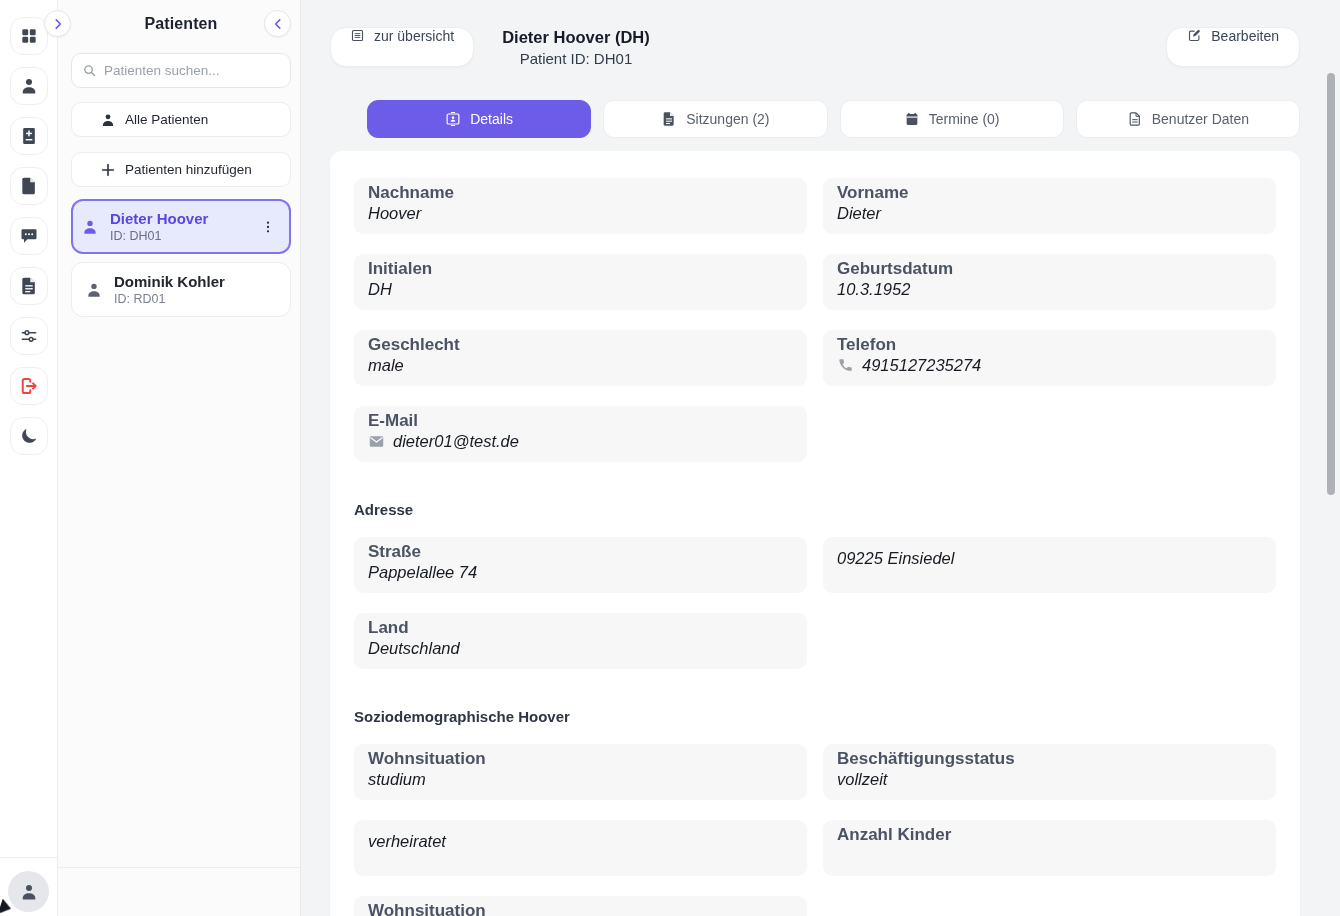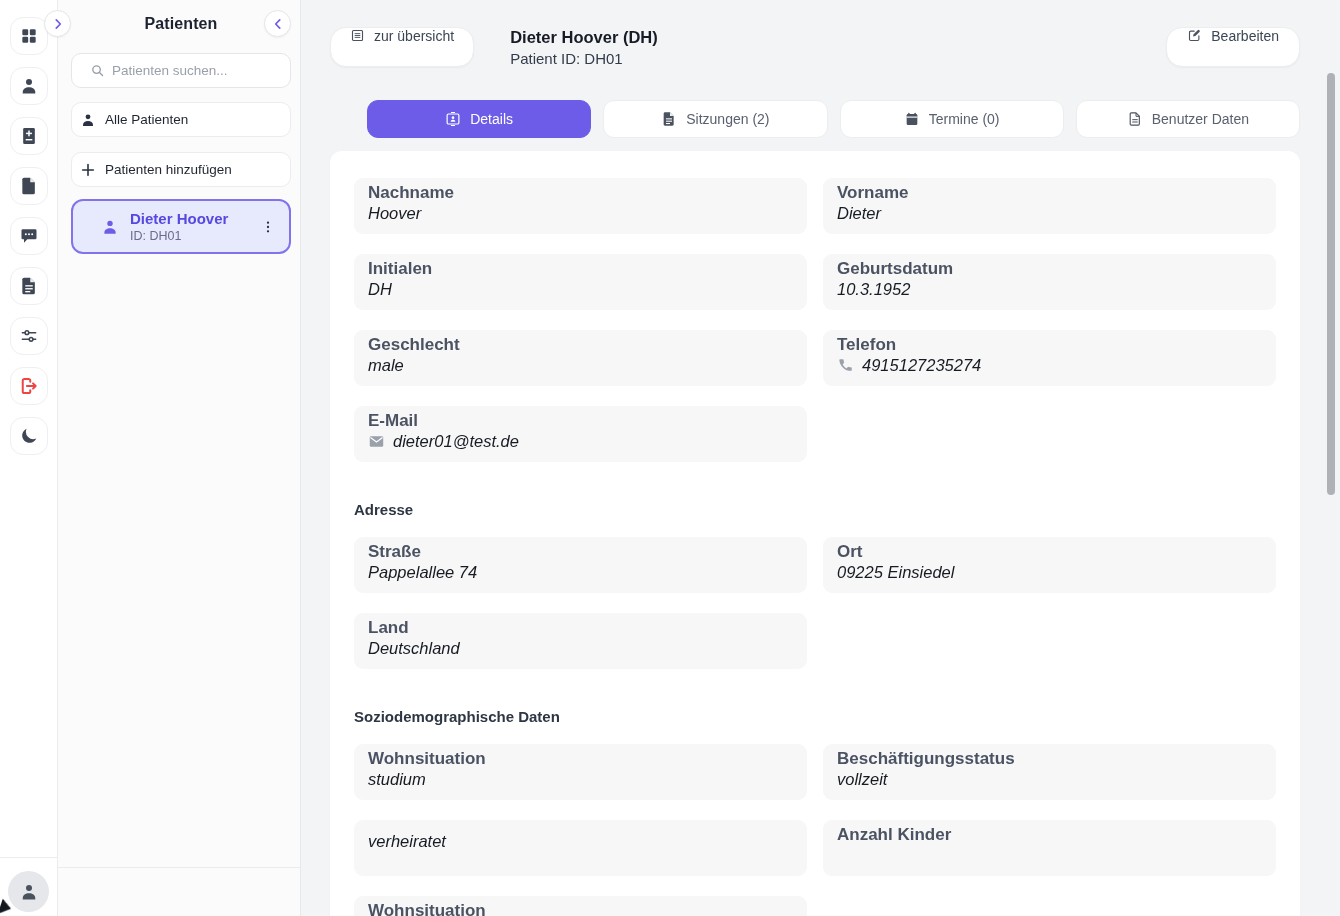--- a/index.html
+++ b/index.html
@@ -32,59 +32,59 @@
                   margin-bottom:16px; }
   .panel-title { font-size:16px; font-weight:700; color:#1d2230; letter-spacing:.1px; }
   .chev-btn { width:27px; height:27px; border-radius:50%; background:#fff;
               border:1px solid #e5e6e9; color:var(--accent); display:flex;
               align-items:center; justify-content:center; cursor:pointer;
               box-shadow:0 1px 2px rgba(16,24,40,.05); }
   .chev-btn svg { width:14px; height:14px; }
   .expand-btn { position:absolute; left:-14px; top:10px; z-index:6; }
   .collapse-btn { position:absolute; right:9px; top:10px; }
   .search { height:35px; border:1px solid #e5e6e9; border-radius:10px; background:#fff;
-            display:flex; align-items:center; gap:7px; padding:0 18px; margin-bottom:14px; }
+            display:flex; align-items:center; gap:7px; padding:0 10px; margin-bottom:14px; }
   .search svg { width:15px; height:15px; color:#9aa0aa; flex-shrink:0; }
   .search input { border:none; outline:none; background:transparent; width:100%;
                   font-size:13.5px; font-family:inherit; color:#1f2430; }
   .search input::placeholder { color:#9aa0aa; }
   .panel-btn { width:100%; height:35px; background:#fff; border:1px solid #ececef;
                border-radius:10px; display:flex; align-items:center; gap:9px;
-               padding:0 8px; font-size:13.5px; font-family:inherit; color:#1f2430;
+               padding:0 28px; font-size:13.5px; font-family:inherit; color:#1f2430;
                cursor:pointer; }
   .panel-btn svg { width:16px; height:16px; color:#2a3140; }
   .panel-btn + .panel-btn { margin-top:15px; }
   .patient-list { margin-top:12px; display:flex; flex-direction:column; gap:8px; }
   .patient-card { min-height:55px; border-radius:12px; border:1px solid #ebecee;
                   background:#fff; display:flex; align-items:center; gap:11px;
                   padding:0 10px 0 13px; cursor:pointer; }
   .patient-card .p-ico { color:#5b6270; }
   .patient-card .p-ico svg { width:18px; height:18px; }
   .p-name { font-size:15px; font-weight:600; color:#23262e; }
   .p-id { font-size:12.5px; color:#7b818c; margin-top:2px; }
   .patient-card.sel { background:var(--accent-bg); border:2px solid var(--accent-border);
-                      padding:0 9px 0 28px; }
+                      padding:0 9px 0 8px; }
   .patient-card.sel .p-ico { color:var(--accent); }
   .patient-card.sel .p-name { color:#5748E0; }
   .patient-card.sel .p-id { color:#6b6b8c; }
   .kebab { margin-left:auto; background:none; border:none; color:#2b3039;
            cursor:pointer; padding:4px; }
   .kebab svg { width:16px; height:16px; }
   .panel-foot { position:absolute; left:0; right:0; bottom:0; height:49px;
                 border-top:1px solid #ececee; }
 
   
   .main { flex:1; position:relative; padding:27px 40px 0 29px; overflow:hidden; }
   .main-header { display:flex; align-items:center; margin-bottom:33px; }
   .pill-btn { height:40px; border-radius:16px; background:#fff; border:1px solid #eceded;
               display:flex; align-items:flex-start; gap:9px; padding:0 19px;
               font-size:14px; font-family:inherit; color:#3c4654; cursor:pointer;
               box-shadow:0 1px 2px rgba(16,24,40,.04); }
   .pill-btn svg { width:15px; height:15px; color:#4a5260; }
-  .title-block { margin-left:36px; }
+  .title-block { margin-left:28px;text-align:center; }
   .page-title { font-size:16.5px; font-weight:700; color:#161b26; }
   .page-subtitle { font-size:15px; color:#333c4b; margin-top:3px; }
   .edit-btn { margin-left:auto; padding:0 20px; }
 
   .tabs { display:flex; gap:12px; margin-bottom:13px;padding-left:37px; }
   .tab { flex:1; height:38px; border-radius:11px; background:#fff; border:1px solid #eceded;
          display:flex; align-items:center; justify-content:center; gap:9px;
          font-size:14px; font-family:inherit; color:#59606e; cursor:pointer; }
   .tab svg { width:16px; height:16px; color:#4a5260; }
   .tab.active { background:var(--accent); border-color:var(--accent); color:#fff; }
@@ -258,20 +258,32 @@
         <div class="p-txt">
           <div class="p-name">Dieter Hoover</div>
           <div class="p-id">ID: DH01</div>
         </div>
         <button class="kebab"><span><svg viewBox="0 0 24 24" fill="currentColor">
               <circle cx="12" cy="5.5" r="1.7"></circle>
               <circle cx="12" cy="12" r="1.7"></circle>
               <circle cx="12" cy="18.5" r="1.7"></circle>
             </svg></span></button>
       </div>
+      <div class="patient-card">
+        <span class="p-ico">
+          <svg viewBox="0 0 24 24" fill="currentColor">
+            <circle cx="12" cy="7.2" r="3.6"></circle>
+            <path d="M4.5 19.2c0-3.5 3.3-5.7 7.5-5.7s7.5 2.2 7.5 5.7V21h-15z"></path>
+          </svg>
+        </span>
+        <div class="p-txt">
+          <div class="p-name">Dominik Kohler</div>
+          <div class="p-id">ID: RD01</div>
+        </div>
+      </div>
     </div>
   <div class="panel-foot"></div>
 </aside>
 
 <main class="main">
   <div class="main-header">
     <button class="pill-btn">
       <span id="back-ico">
           <svg viewBox="0 0 24 24" fill="none" stroke="currentColor" stroke-width="1.8">
             <rect x="4" y="4" width="16" height="16" rx="1.5"></rect>
@@ -400,33 +412,32 @@
       </div>
       <h3 class="section-title">Adresse</h3>
       <div class="fgrid">
         <div class="field">
           <div class="flabel">Straße</div>
           <div class="fvalue">
             <span>Pappelallee 74</span>
           </div>
         </div>
         <div class="field">
-          <div class="flabel">Ort</div>
           <div class="fvalue">
             <span>09225 Einsiedel</span>
           </div>
         </div>
         <div class="field">
           <div class="flabel">Land</div>
           <div class="fvalue">
             <span>Deutschland</span>
           </div>
         </div>
       </div>
-      <h3 class="section-title">Soziodemographische Daten</h3>
+      <h3 class="section-title">Soziodemographische Hoover</h3>
       <div class="fgrid">
         <div class="field">
           <div class="flabel">Wohnsituation</div>
           <div class="fvalue">
             <span>studium</span>
           </div>
         </div>
         <div class="field">
           <div class="flabel">Beschäftigungsstatus</div>
           <div class="fvalue">

